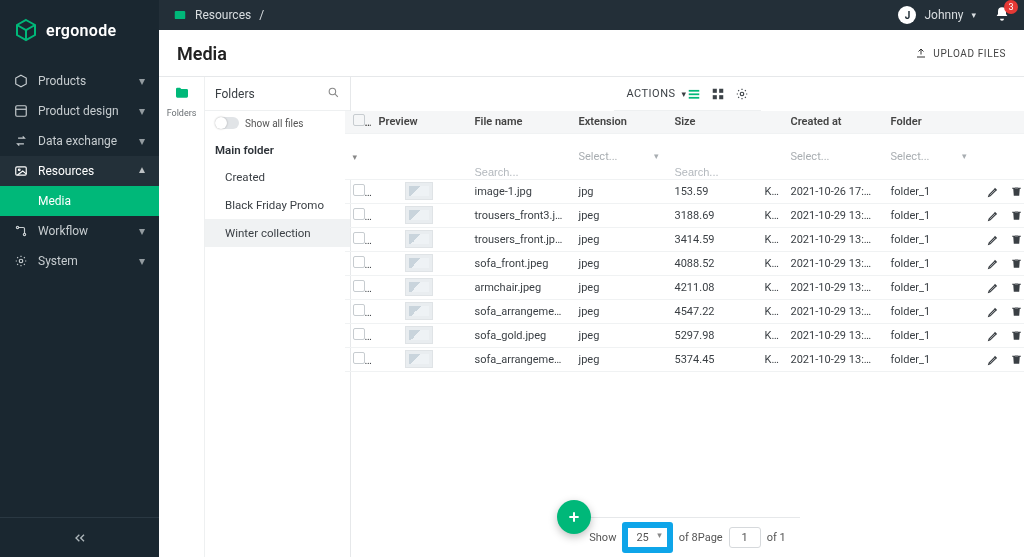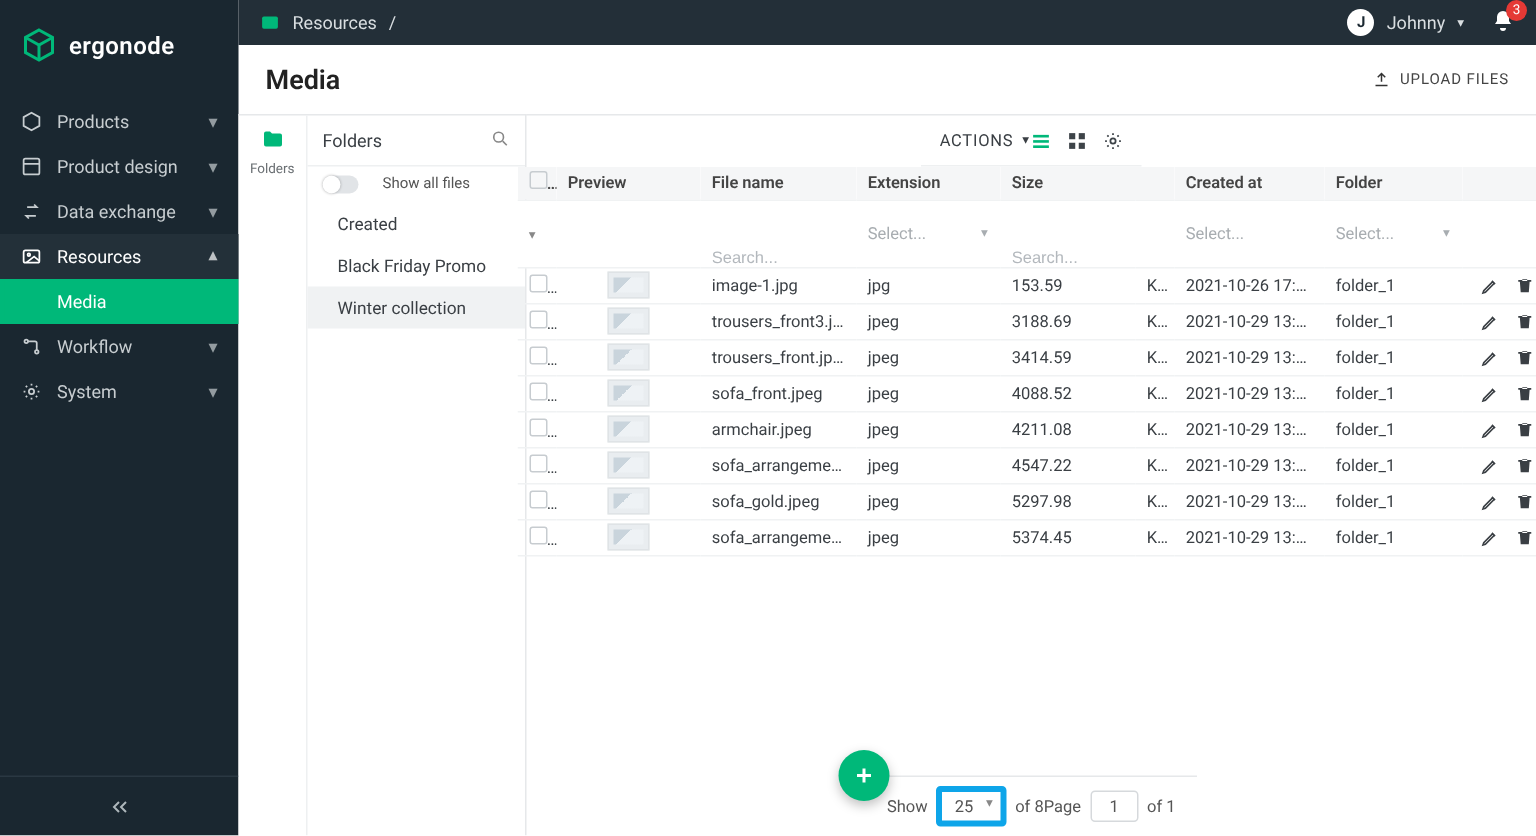--- a/index.html
+++ b/index.html
@@ -80,21 +80,21 @@
     width:46px; border-right:1px solid #eef0f1; text-align:center; padding-top:8px; color:#6a6f73;
   }
   .folders-tabcol svg { width:16px; height:16px; color:#00b879; }
   .folders-tabcol .lab { font-size:9px; margin-top:4px; }
   .folders-main { flex:1; display:flex; flex-direction:column; }
   .folders-head {
     display:flex; align-items:center; height:34px; padding:0 10px; border-bottom:1px solid #eef0f1;
   }
   .folders-head .search-ic { margin-left:auto; cursor:pointer; opacity:.7; }
   .show-all {
-    display:flex; gap:16px; padding:6px 10px; font-size:10px; color:#555;
+    display:flex; align-items:center; gap:6px; padding:6px 10px; font-size:10px; color:#555;
   }
   .toggle {
     width:24px; height:12px; border-radius:7px; background:#e1e4e7; position:relative;
   }
   .toggle::after { content:""; position:absolute; width:12px; height:12px; border-radius:50%; background:#fff; box-shadow:0 0 2px rgba(0,0,0,.3); left:0; top:0; }
   .folder-root { padding:8px 10px 6px; font-weight:600; color:#2d3238; font-size:11.5px; }
   .folder-item {
     padding:7px 10px 7px 20px; cursor:pointer; font-size:11.5px; color:#3a3f44;
   }
   .folder-item.selected { background:#f0f2f3; }
@@ -138,21 +138,21 @@
 
   
   .tfoot {
     height:40px; border-top:1px solid #e6e8ea; display:flex; align-items:center; padding:0 14px; font-size:11px; color:#555; position:relative;
   }
   .fab {
     position:absolute; left:-18px; top:-18px; width:34px; height:34px; border-radius:50%; background:#00b879;
     display:flex; align-items:center; justify-content:center; box-shadow:0 3px 8px rgba(0,0,0,.25); cursor:pointer;
   }
   .fab svg { color:#fff; width:16px; height:16px; }
-  .page-size { border:4px solid #0ea5e9; border-radius:3px; padding:3px 18px 3px 8px; margin:0 6px; position:relative; }
+  .page-size { border:6px solid #0ea5e9; border-radius:3px; padding:3px 18px 3px 8px; margin:0 6px; position:relative; }
   .page-size::after { content:"▾"; position:absolute; right:5px; top:2px; font-size:9px; color:#888; }
   .page-num { border:1px solid #d6d9dc; border-radius:3px; width:32px; text-align:center; padding:3px 0; margin:0 6px; }
   .right { margin-left:auto; display:flex; align-items:center; }
 </style>
 </head>
 <body>
 
 <div class="app">
 
   <nav class="nav">
@@ -276,20 +276,21 @@
               <svg width="13" height="13" viewBox="0 0 24 24" fill="none" stroke="#555" stroke-width="2">
                   <circle cx="10" cy="10" r="6"></circle>
                   <line x1="20" y1="20" x2="15" y2="15"></line>
                 </svg>
             </span>
           </div>
           <div class="show-all">
             <span class="toggle"></span>
             <span>Show all files</span>
           </div>
+          <div class="folder-root">Main folder</div>
           <div class="folder-item">Created</div>
           <div class="folder-item">Black Friday Promo</div>
           <div class="folder-item selected">Winter collection</div>
         </div>
       </aside>
 
       <section class="tablewrap">
         <div class="table-toolbar">
           <div class="actions-btn">
             <span>ACTIONS</span>

